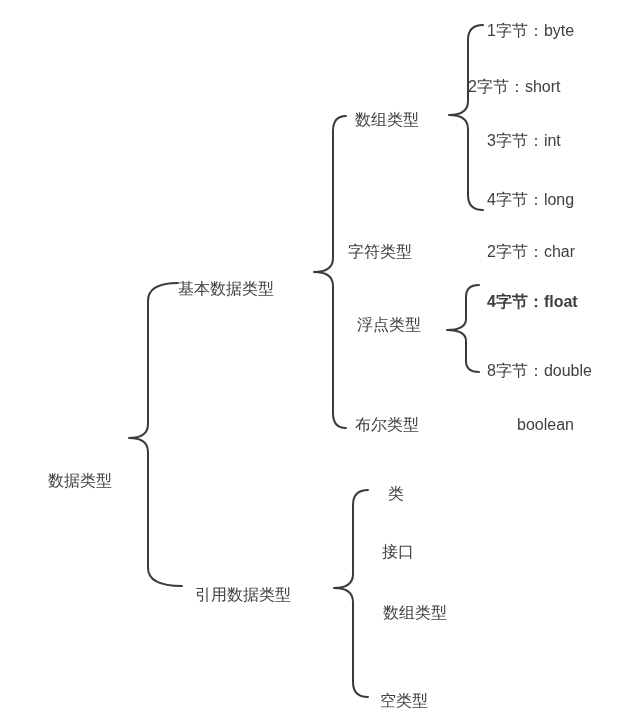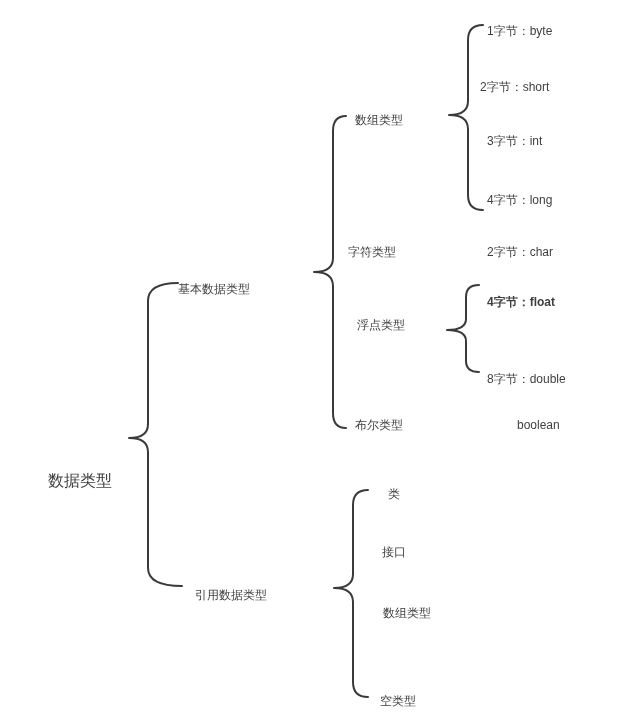--- a/index.html
+++ b/index.html
@@ -17,21 +17,21 @@
   }
   #braces {
     position: absolute;
     left: 0;
     top: 0;
     width: 644px;
     height: 725px;
   }
   .node {
     position: absolute;
-    font-size: 12px;
+    font-size: 16px;
     line-height: 20px;
     color: #3f3f3f;
     white-space: nowrap;
   }
   .node.root {
     font-size: 16px;
     line-height: 24px;
   }
 </style>
 </head>
@@ -51,28 +51,28 @@
 
   <div class="node" style="left:178px; top:279px;">基本数据类型</div>
   <div class="node" style="left:195px; top:585px;">引用数据类型</div>
 
   <div class="node" style="left:355px; top:110px;">数组类型</div>
   <div class="node" style="left:348px; top:242px;">字符类型</div>
   <div class="node" style="left:357px; top:315px;">浮点类型</div>
   <div class="node" style="left:355px; top:415px;">布尔类型</div>
 
   <div class="node" style="left:487px; top:21px;">1字节：byte</div>
-  <div class="node" style="left:480px; top:77px;">2字节：short</div>
+  <div class="node" style="left:468px; top:77px;">2字节：short</div>
   <div class="node" style="left:487px; top:131px;">3字节：int</div>
   <div class="node" style="left:487px; top:190px;">4字节：long</div>
 
   <div class="node" style="left:487px; top:242px;">2字节：char</div>
 
   <div class="node" style="left:487px; top:292px;font-weight:bold;">4字节：float</div>
-  <div class="node" style="left:487px; top:361px;margin-top:8px;">8字节：double</div>
+  <div class="node" style="left:487px; top:361px;">8字节：double</div>
 
   <div class="node" style="left:517px; top:415px;">boolean</div>
 
   <div class="node" style="left:388px; top:484px;">类</div>
   <div class="node" style="left:382px; top:542px;">接口</div>
   <div class="node" style="left:383px; top:603px;">数组类型</div>
   <div class="node" style="left:380px; top:678px;margin-top:13px;">空类型</div>
 
 </div>
 

